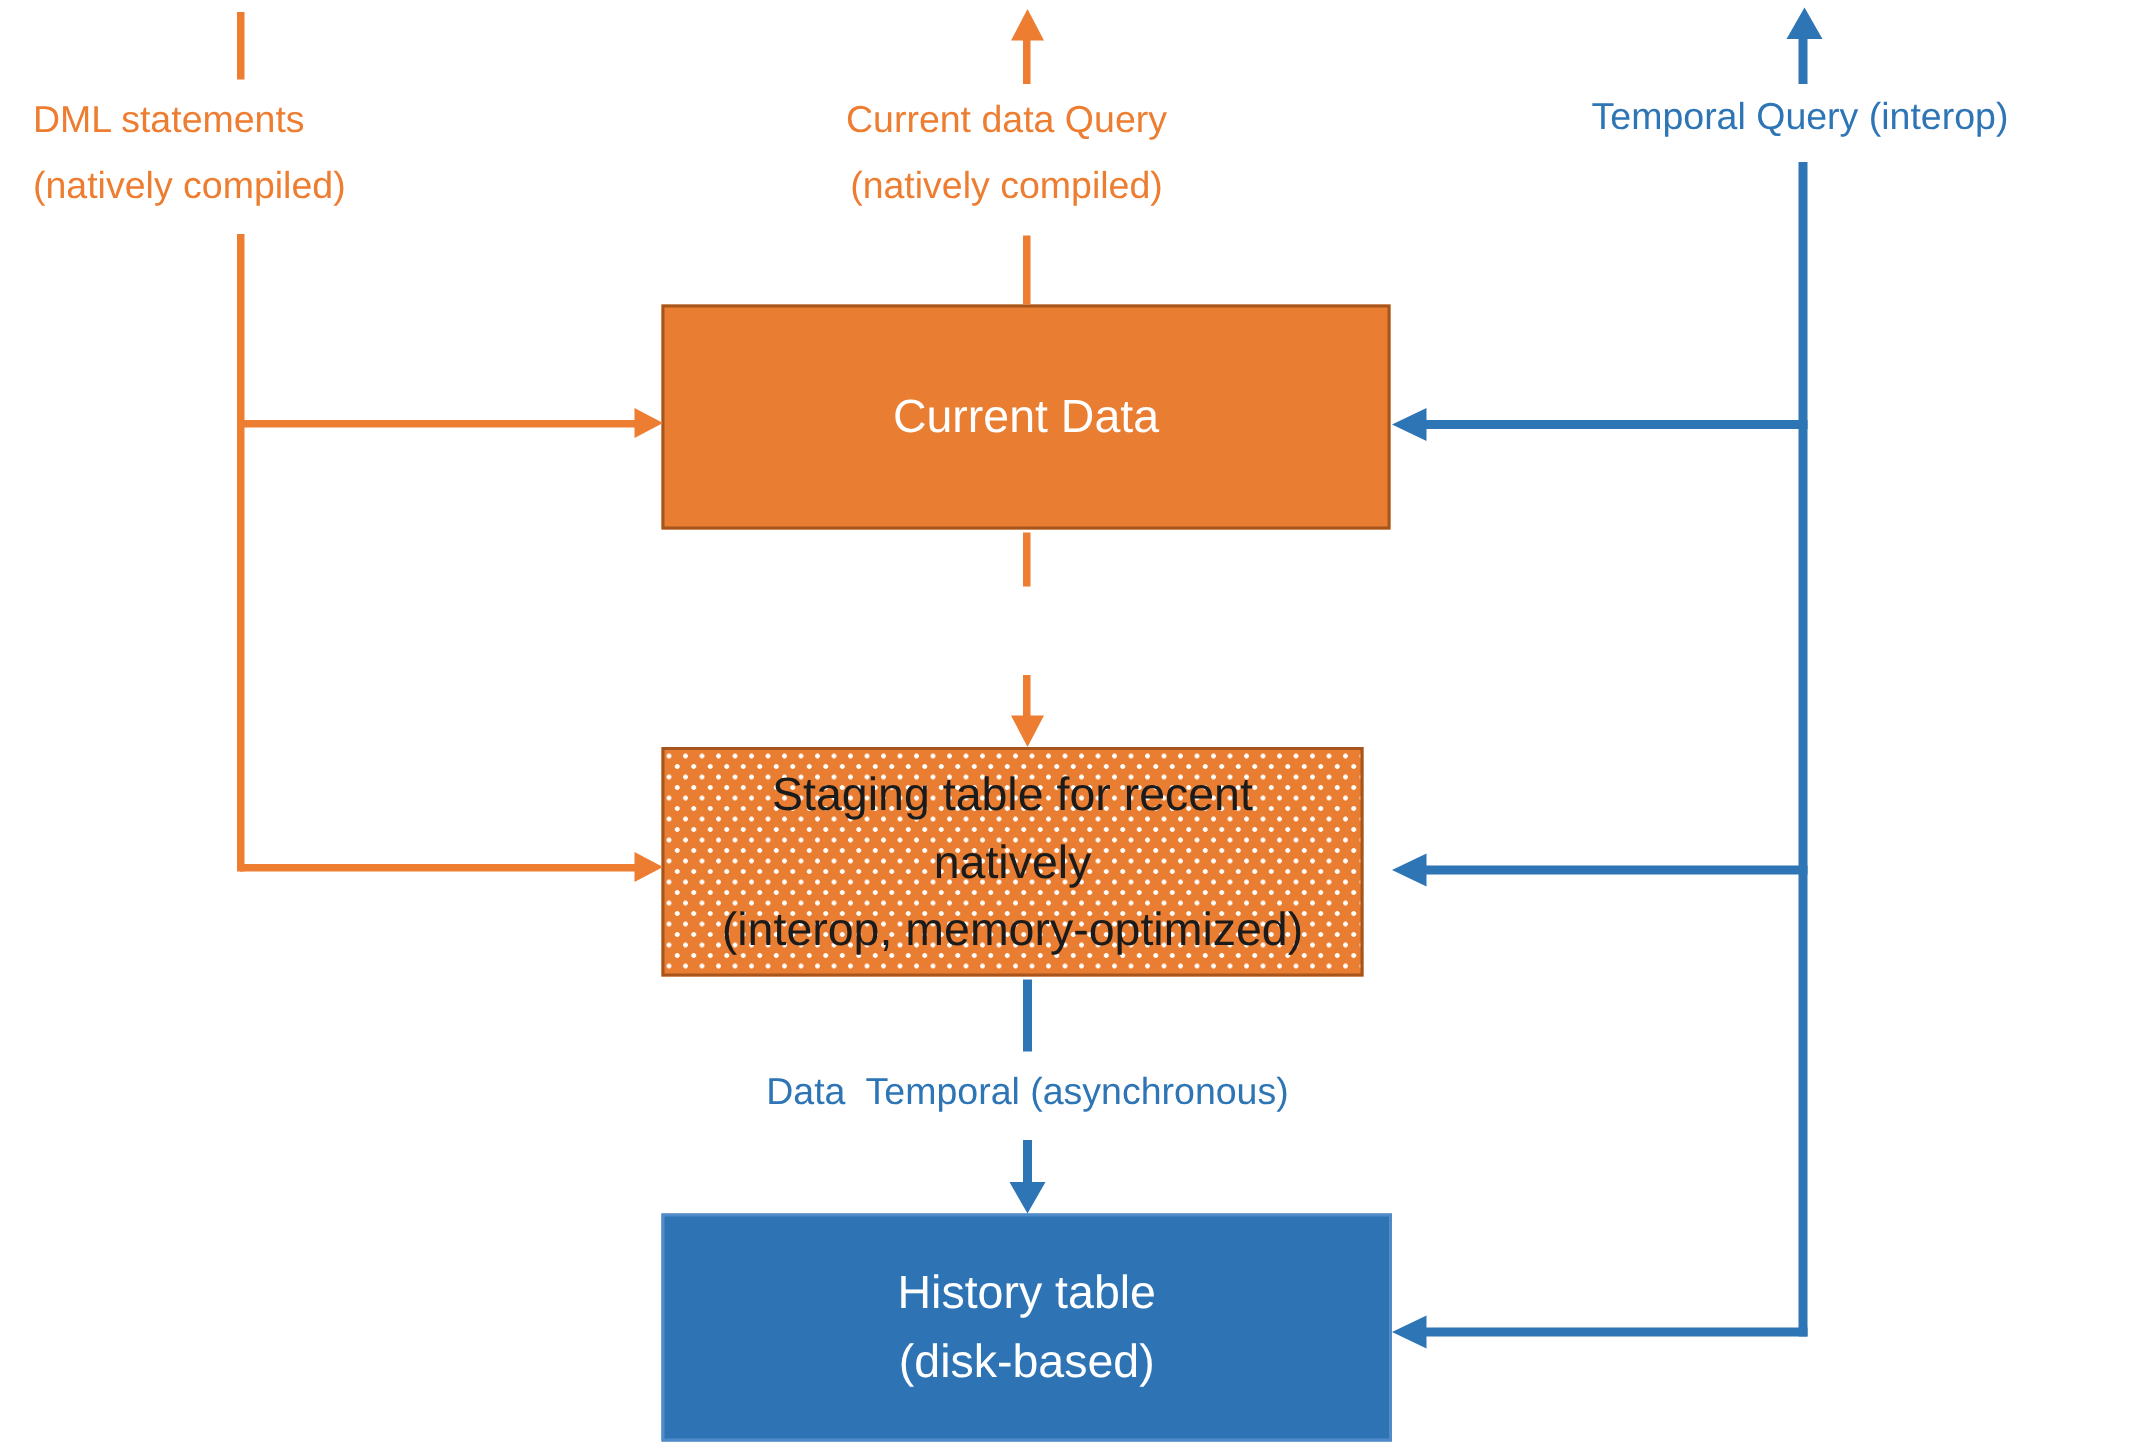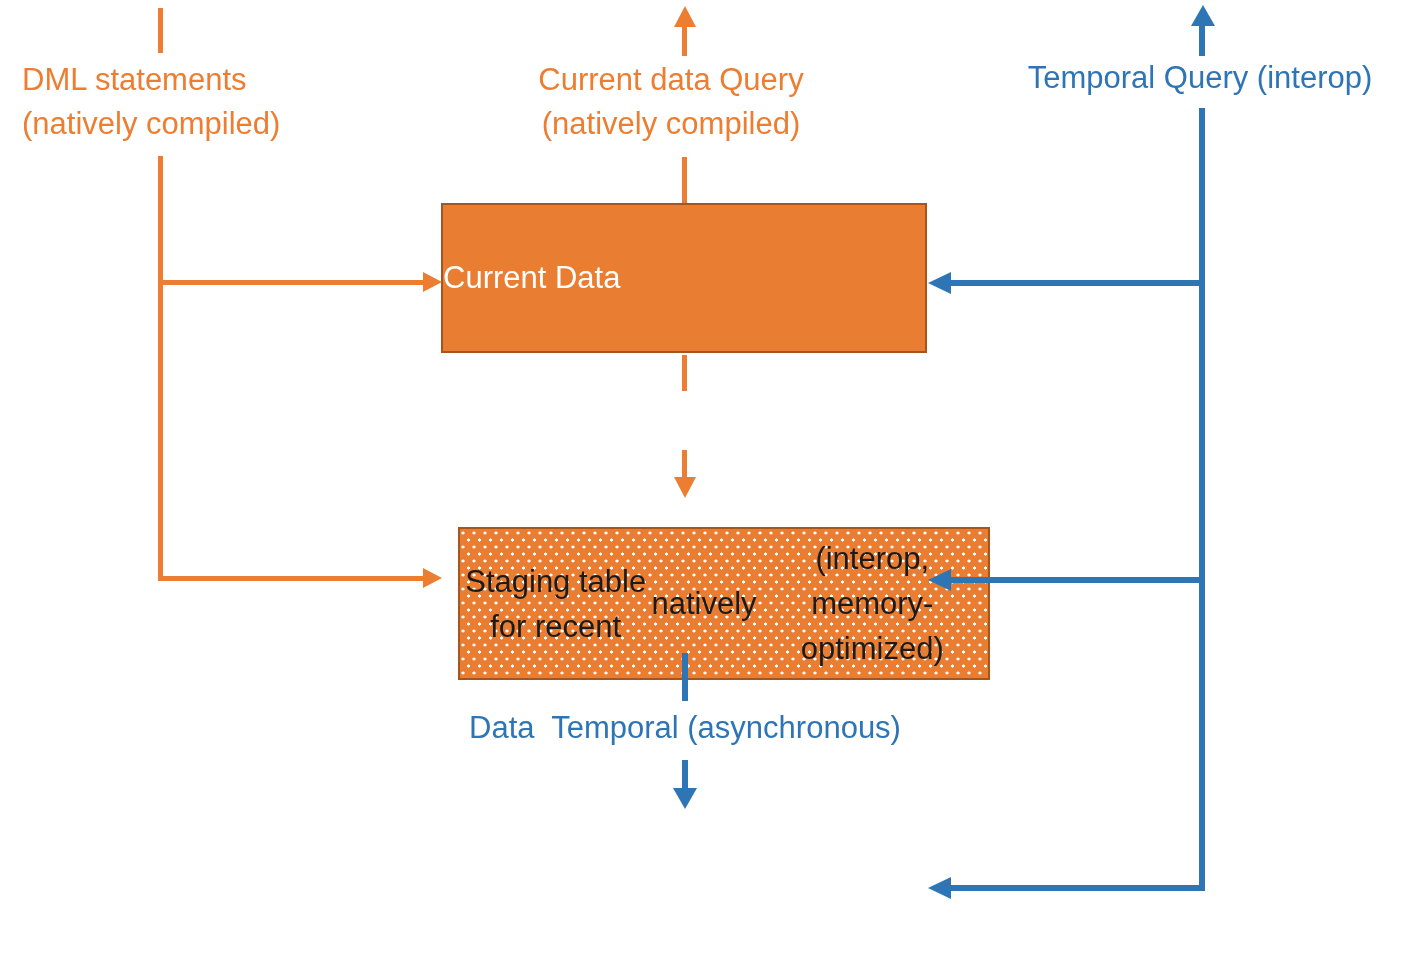--- a/index.html
+++ b/index.html
@@ -1,37 +1,37 @@
 <!DOCTYPE html>
 <html><head>
 <meta charset="utf-8">
 <style>
   html,body { margin:0; padding:0; background:#ffffff; }
   #canvas {
     position:relative; width:1420px; height:970px; background:#ffffff;
     font-family:"Liberation Sans","DejaVu Sans",sans-serif; overflow:hidden;
   }
-  .lbl { position:absolute; font-size:31px; line-height:44px; font-weight:400; }
+  .lbl { position:absolute; font-size:25px; line-height:44px; font-weight:400; }
   .lbl.center { text-align:center; }
   .orange-text { color:#ED7D31; }
   .blue-text   { color:#2E75B6; }
   .pre { white-space:pre; }
 
-  .node { position:absolute; display:flex; flex-direction:row; 
+  .node { position:absolute; display:flex; flex-direction:column; justify-content:center;
           align-items:center; text-align:center; font-size:31px; line-height:46px; box-sizing:border-box; }
   #current-data-box { left:441px; top:203px; width:486px; height:150px;
      background:#E97E32; border:2px solid #A6561D; color:#ffffff; }
-  #staging-box { left:458px; top:498px; width:532px; height:153px;
+  #staging-box { left:441px; top:498px; width:468px; height:153px;
      background-color:#E97E32;
      background-image:
        radial-gradient(circle, #ffffff 1.4px, rgba(255,255,255,0) 1.7px),
        radial-gradient(circle, #ffffff 1.4px, rgba(255,255,255,0) 1.7px);
      background-size:11px 14px;
      background-position:3px 4px, 8.5px 11px;
-     border:2px solid #A6561D; color:#1b1b1b; line-height:45px;margin-top:29px; }
+     border:2px solid #A6561D; color:#1b1b1b; line-height:45px; }
   #history-box { left:441px; top:809px; width:487px; height:152px;
      background:#2E74B5; border:2px solid #4E8BC8; color:#ffffff; }
 
   .seg { position:absolute; }
   .o-fill { background:#ED7D31; }
   .b-fill { background:#2E75B6; }
   .ah { position:absolute; width:0; height:0; }
   .ah-right-o { border-top:10px solid transparent; border-bottom:10px solid transparent; border-left:19px solid #ED7D31; }
   .ah-left-b  { border-top:11px solid transparent; border-bottom:11px solid transparent; border-right:23px solid #2E75B6; }
   .ah-up-o    { border-left:11px solid transparent; border-right:11px solid transparent; border-bottom:21px solid #ED7D31; }
@@ -62,20 +62,24 @@
   <div class="node" id="current-data-box">
     <div>Current Data</div>
   </div>
 
   <div class="node" id="staging-box">
     <div>Staging table for recent</div>
     <div>natively</div>
     <div>(interop, memory-optimized)</div>
   </div>
 
+  <div class="node" id="history-box">
+    <div>History table</div>
+    <div>(disk-based)</div>
+  </div>
 
   <div class="seg o-fill" style="left:158px; top:8px;   width:5px; height:45px;"></div>
   <div class="seg o-fill" style="left:158px; top:156px; width:5px; height:425px;"></div>
   <div class="seg o-fill" style="left:160px; top:280px; width:266px; height:5px;"></div>
   <div class="ah ah-right-o" style="left:423px; top:272px;"></div>
   <div class="seg o-fill" style="left:160px; top:576px; width:266px; height:5px;"></div>
   <div class="ah ah-right-o" style="left:423px; top:568px;"></div>
 
   <div class="ah ah-up-o" style="left:674px; top:6px;"></div>
   <div class="seg o-fill" style="left:682px; top:26px;  width:5px; height:30px;"></div>

